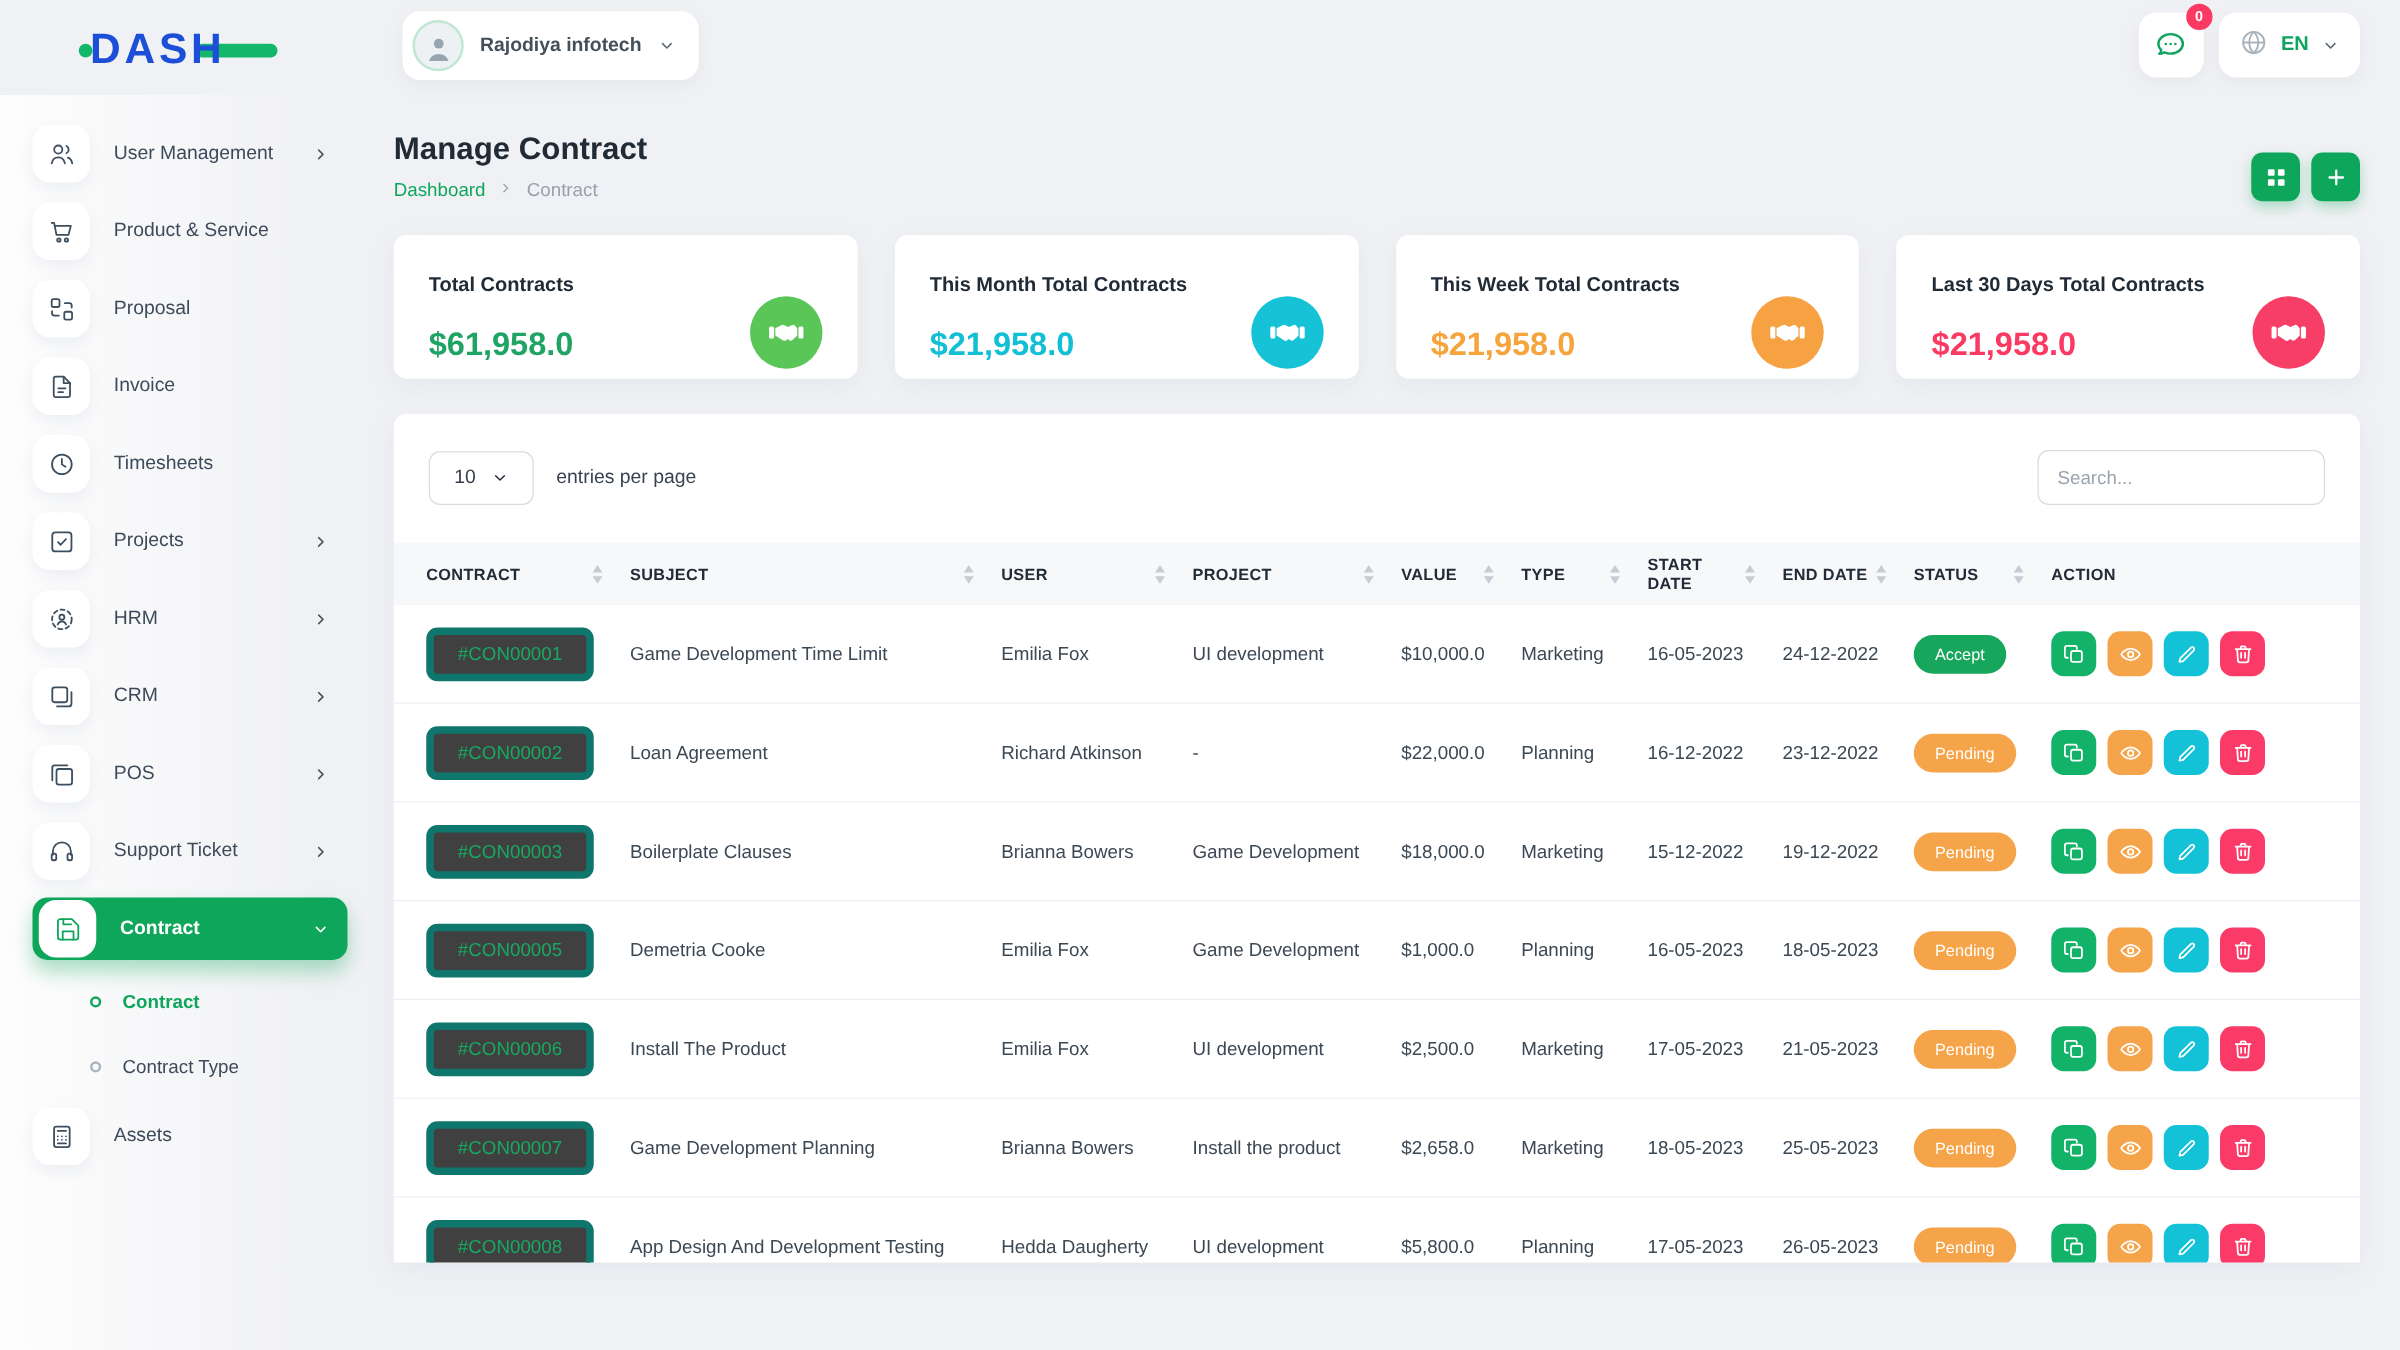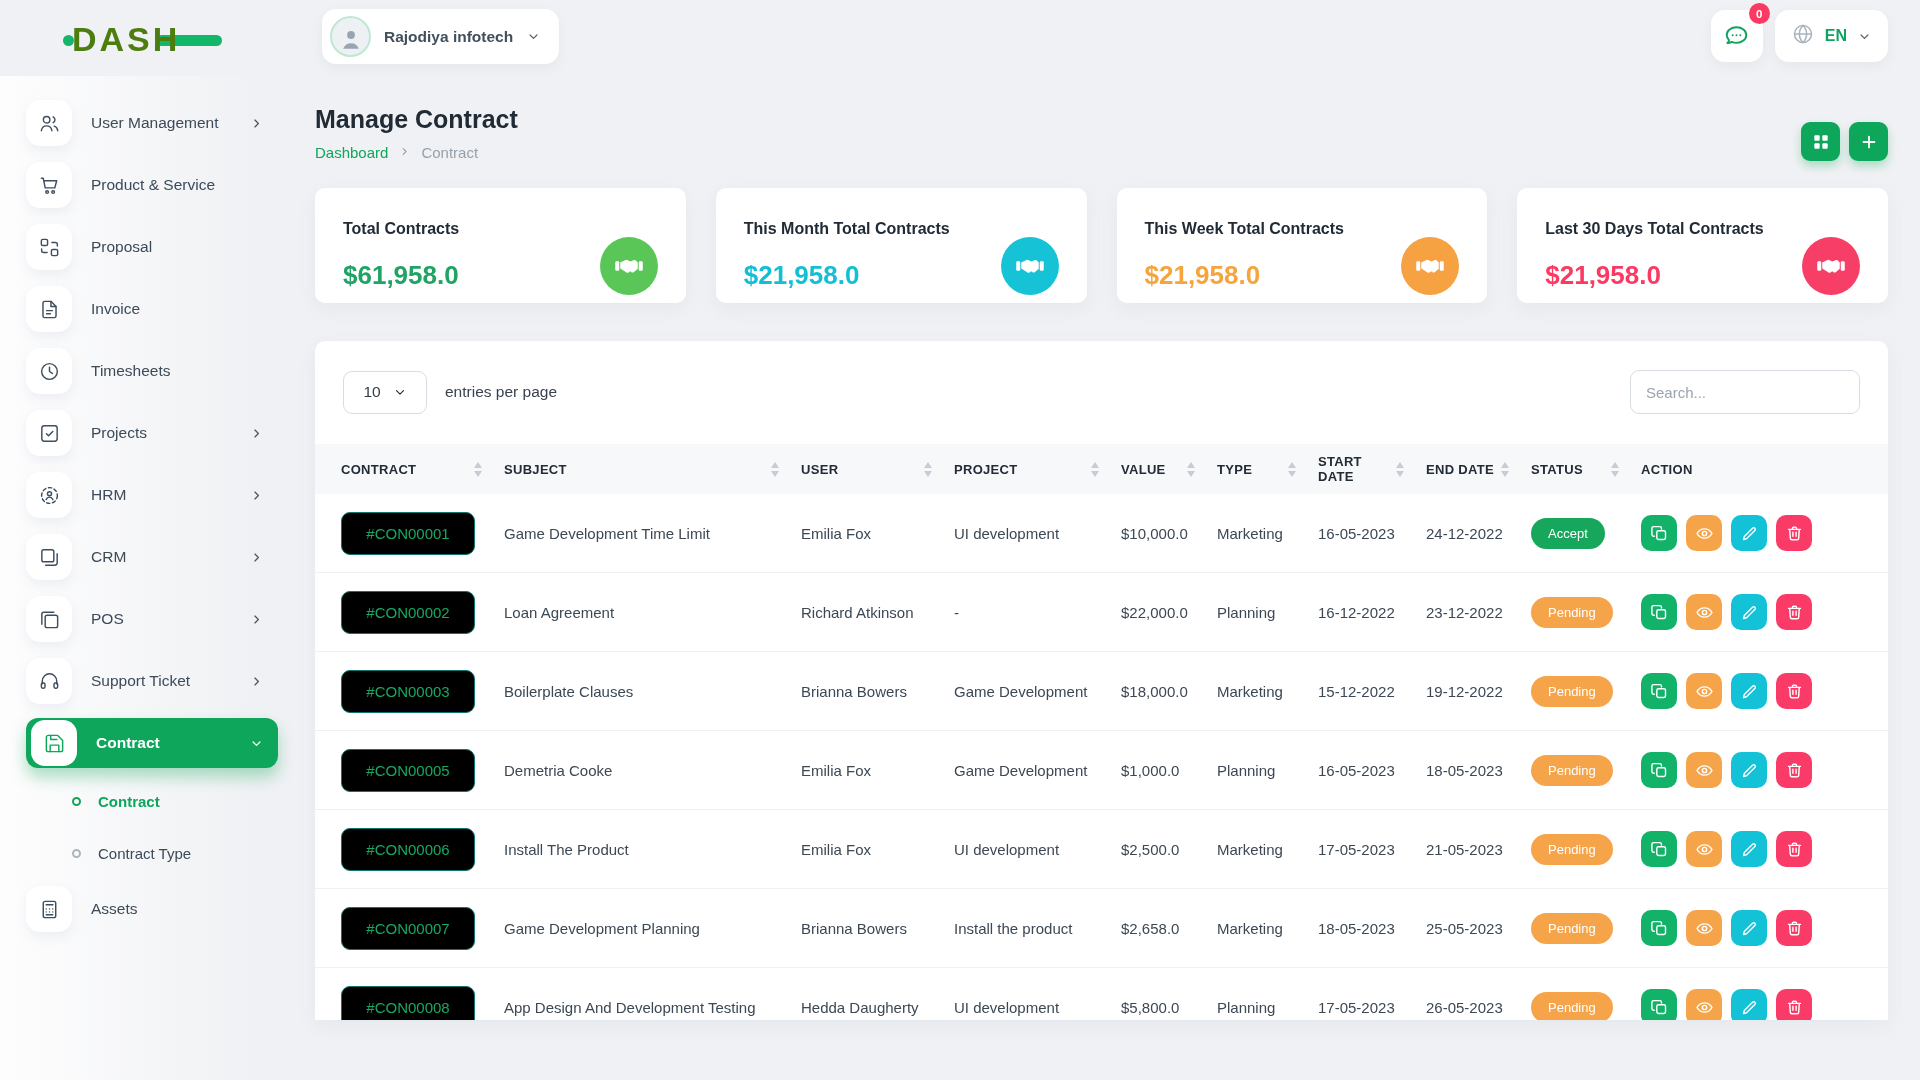--- a/index.html
+++ b/index.html
@@ -1,21 +1,21 @@
 <!DOCTYPE html>
 <html><head>
 <meta charset="utf-8">
 <style>
   * { margin:0; padding:0; box-sizing:border-box; }
   html,body { width:1920px; height:1080px; overflow:hidden; }
   body { background:#f0f1f4; font-family:"Liberation Sans", sans-serif; color:#3c4854; position:relative; }
 
   
   .topbar { position:absolute; top:0; left:0; width:1920px; height:76px; }
-  .logo { position:absolute; left:72px; top:20px; font-size:34px; font-weight:900; letter-spacing:3px; color:#4d7c0f; position:absolute;text-align:right; }
+  .logo { position:absolute; left:72px; top:20px; font-size:34px; font-weight:900; letter-spacing:3px; color:#1d4ed8; position:absolute;text-align:right; }
   .logo .logo-text { position:relative; z-index:1; }
   .logo .logo-dot { position:absolute; left:-9px; top:15px; width:11px; height:11px; border-radius:50%; background:#12b76a; }
   .logo .logo-bar { position:absolute; right:-42px; top:15px; width:66px; height:11px; border-radius:6px; background:#12b76a; }
 
   .workspace-pill { position:absolute; left:322px; top:9px; height:55px; background:#fff; border-radius:14px; display:flex; align-items:center; gap:13px; padding:0 18px 0 8px; box-shadow:0 4px 12px rgba(150,165,185,.12); cursor:pointer; }
   .avatar { width:41px; height:41px; border-radius:50%; background:#eef1f3; border:2px solid #bfe7d2; display:flex; align-items:center; justify-content:center; overflow:hidden; }
   .avatar svg { width:26px; height:26px; margin-top:4px; }
   .workspace-name { font-size:15.5px; font-weight:600; color:#42505c; }
   .chev-sm { width:15px; height:15px; }
   .chev-sm svg, .chev-mid svg { width:100%; height:100%; fill:none; stroke:#5a6672; stroke-width:2; stroke-linecap:round; stroke-linejoin:round; }
@@ -63,39 +63,39 @@
   .sq-btn .stroke { fill:none; stroke:#fff; stroke-width:2.2; stroke-linecap:round; }
 
   .stats-row { display:flex; gap:30px; margin-top:27px; }
   .stat-card { flex:1; height:115px; background:#fff; border-radius:10px; position:relative; padding:32px 28px; box-shadow:0 6px 18px rgba(169,184,200,.16); }
   .stat-label { font-size:16px; font-weight:700; color:#212b36; }
   .stat-value { font-size:26px; font-weight:700; margin-top:22px; }
   .stat-icon { position:absolute; right:28px; top:49px; width:58px; height:58px; border-radius:50%; display:flex; align-items:center; justify-content:center; }
   .stat-icon svg { width:30px; height:30px; }
 
   
-  .table-card { margin-top:38px; background:#fff; border-radius:10px 10px 0 0; box-shadow:0 6px 18px rgba(169,184,200,.16); padding-top:29px; height:679px; overflow:hidden; }
+  .table-card { margin-top:28px; background:#fff; border-radius:10px 10px 0 0; box-shadow:0 6px 18px rgba(169,184,200,.16); padding-top:29px; height:679px; overflow:hidden; }
   .table-controls { display:flex; align-items:center; padding:0 28px; }
   .entries-select { width:84px; height:43px; border:1px solid #d7dde3; border-radius:9px; display:flex; align-items:center; justify-content:center; gap:12px; font-size:15.5px; color:#323d49; cursor:pointer; background:#fff; }
   .entries-select .chev-mid { width:14px; height:14px; }
   .entries-label { margin-left:18px; font-size:15.5px; color:#39434f; }
   .search-input { margin-left:auto; width:230px; height:44px; border:1px solid #d7dde3; border-radius:9px; padding:0 15px; font-size:15px; color:#39434f; font-family:"Liberation Sans",sans-serif; outline:none; background:#fff; }
   .search-input::placeholder { color:#9aa4ae; }
 
   .grid-cols { display:grid; grid-template-columns:163px 297px 153px 167px 96px 101px 108px 105px 110px auto; align-items:center; }
   .thead { margin-top:30px; background:#f7f8fa; height:50px; padding:0 26px; }
   .th { display:flex; align-items:center; justify-content:space-between; padding-right:22px; font-size:13px; font-weight:700; letter-spacing:.3px; color:#222b36; cursor:pointer; }
   .th.no-sort { cursor:default; }
   .sorter { display:flex; flex-direction:column; gap:3px; }
   .sorter i { display:block; width:0; height:0; border-left:4.5px solid transparent; border-right:4.5px solid transparent; }
   .sorter .up { border-bottom:6px solid #c6ccd4; }
   .sorter .down { border-top:6px solid #c6ccd4; }
 
   .trow { height:79px; padding:0 26px; border-bottom:1px solid #eef0f3; font-size:15px; color:#3c4854; }
-  .con-pill { width:134px; height:43px; border:1px solid #0f766e; border-radius:9px; color:#17a862; font-size:15px; display:flex; align-items:center; justify-content:center; cursor:pointer; background:#000000; }
+  .con-pill { width:134px; height:43px; border:6px solid #0f766e; border-radius:9px; color:#17a862; font-size:15px; display:flex; align-items:center; justify-content:center; cursor:pointer; background:#404040; }
   .badge { display:inline-block; padding:8px 17px; border-radius:16px; color:#fff; font-size:13px; font-weight:500; }
   .actions { display:flex; gap:9px; }
   .act-btn { width:36px; height:36px; border:none; border-radius:10px; display:flex; align-items:center; justify-content:center; cursor:pointer; }
   .act-btn svg { width:19px; height:19px; fill:none; stroke:#fff; stroke-width:1.8; stroke-linecap:round; stroke-linejoin:round; }
 </style>
 </head>
 <body>
 
 <div class="topbar">
   <div class="logo">

